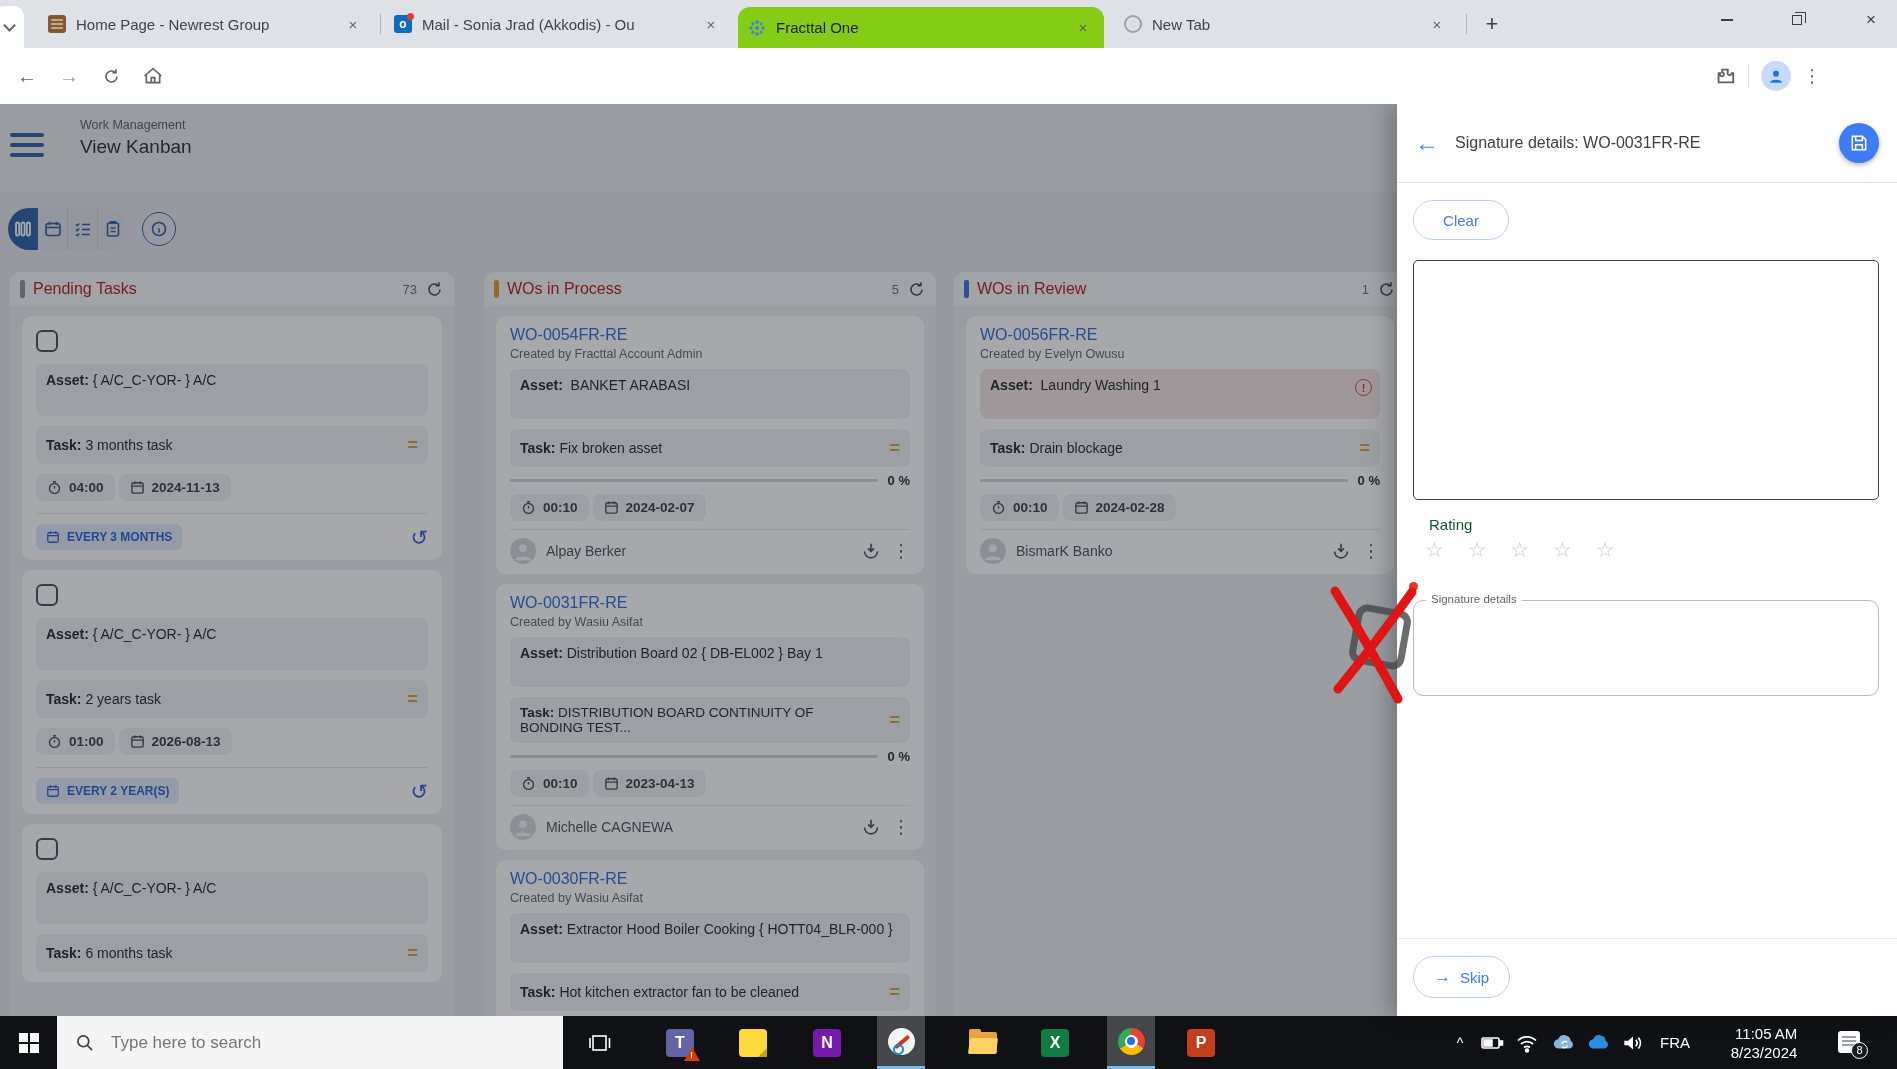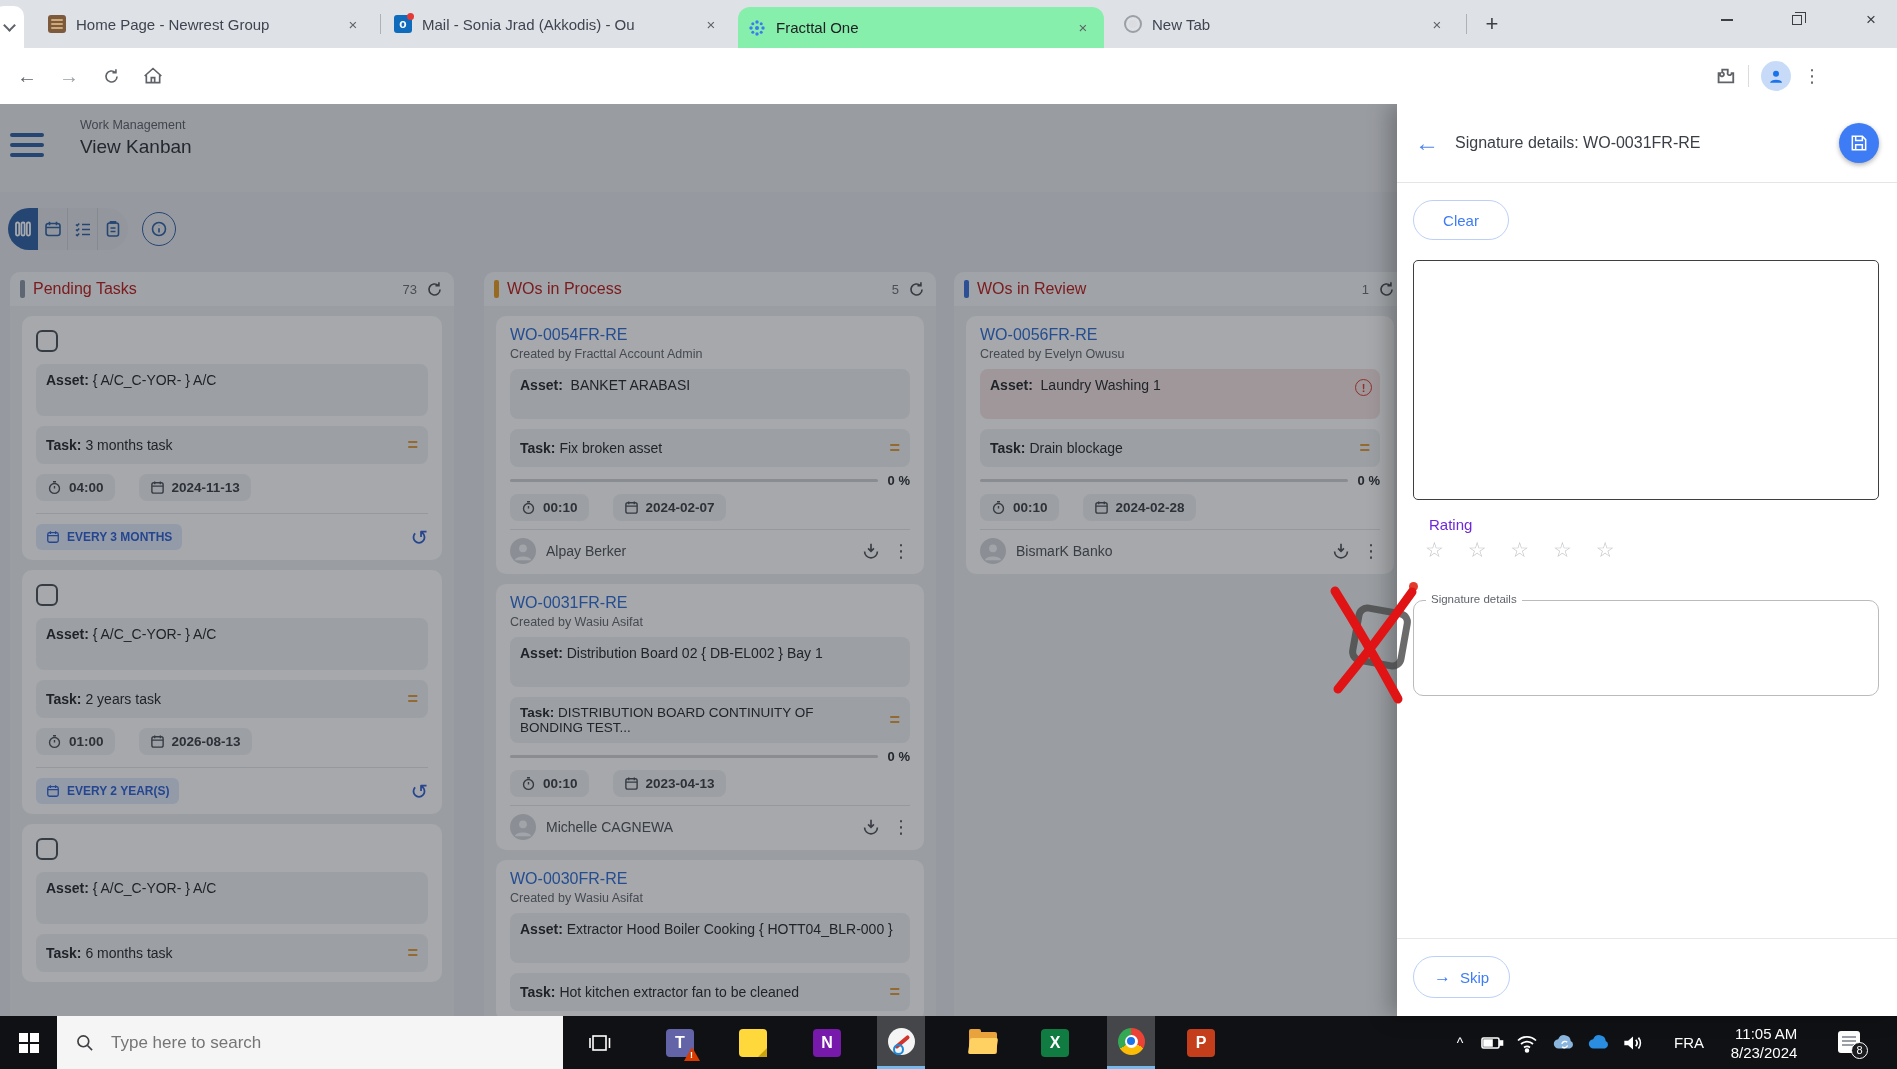--- a/index.html
+++ b/index.html
@@ -6,21 +6,21 @@
 body{font-family:"Liberation Sans",sans-serif}
 .screen{position:relative;width:1897px;height:1069px;background:#dee1e6;overflow:hidden;font-family:"Liberation Sans",sans-serif}
 svg{display:block}
 
 .tabstrip{position:absolute;left:0;top:0;width:1897px;height:48px;background:#dee1e6}
 .tabsearch{position:absolute;left:-6px;top:6px;width:30px;height:42px;background:#fff;border-radius:10px 10px 0 0;display:flex;align-items:center;justify-content:center}
 .chev{width:9px;height:9px;border-right:2px solid #5f6368;border-bottom:2px solid #5f6368;transform:rotate(45deg);margin-top:-4px}
 .tab{position:absolute;top:0;height:48px;display:flex;align-items:center;padding:0 10px;gap:10px}
 .tab .title{font-size:15px;color:#3f4450;white-space:nowrap;overflow:hidden;flex:1}
 .tab .x{font-size:15px;color:#5f6368;width:22px;height:22px;display:flex;align-items:center;justify-content:center;border-radius:50%}
-.tab.active{background:#86efac;border-radius:12px 12px 0 0;top:7px;height:41px}
+.tab.active{background:#84cc16;border-radius:12px 12px 0 0;top:7px;height:41px}
 .tab.active .title{color:#202124}
 .tabsep{position:absolute;top:14px;width:1px;height:20px;background:#aeb1b6}
 .favicon{width:18px;height:18px;flex:0 0 18px;position:relative}
 .fav-newrest{background:#7d5a3c;border-radius:3px}
 .fav-newrest i{position:absolute;left:3px;right:3px;height:2px;background:#cfa877;border-radius:1px}
 .fav-outlook{background:#0f6cbd;border-radius:3px;color:#fff;font-size:12px;font-weight:bold;display:flex;align-items:center;justify-content:center}
 .fav-outlook .dot{position:absolute;right:-2px;top:-2px;width:7px;height:7px;border-radius:50%;background:#e53935}
 .fav-newtab{border:2.5px solid #9aa0a6;border-radius:50%}
 .fav-newtab i{position:absolute;left:3px;top:3px;right:3px;bottom:3px;border-radius:50%;background:#dadce0}
 .plus{position:absolute;top:10px;width:28px;height:28px;display:flex;align-items:center;justify-content:center;font-size:22px;color:#3c4043}
@@ -58,21 +58,21 @@
 .coltitle{font-size:16px;color:#b91c1c;flex:1}
 .colcount{font-size:13px;color:#6a6e75}
 .refresh{color:#4a4f57}
 .card{background:#fdfdfd;border-radius:10px;margin:10px 12px;padding:10px 14px}
 .checkbox{width:22px;height:22px;border:2px solid #4a4f57;border-radius:6px;margin:4px 0 12px}
 .field{background:#eef0f2;border-radius:8px;padding:8px 10px;font-size:14px;color:#26292e;position:relative}
 .field b{font-weight:700}
 .f-asset{min-height:52px}
 .f-task{margin-top:10px;min-height:38px;display:flex;align-items:center;padding-right:30px}
 .eq{position:absolute;right:10px;top:50%;transform:translateY(-50%);color:#dd9a3a;font-weight:bold;font-size:18px}
-.chiprow{display:flex;gap:24px;margin-top:10px}
+.chiprow{display:flex;gap:4px;margin-top:10px}
 .chip{background:#eef0f2;border-radius:8px;padding:6px 11px;font-size:13.5px;font-weight:bold;color:#3a3e44;display:flex;align-items:center;gap:7px}
 .chip svg{color:#4a4f57}
 .cdiv{border-top:1px solid #e2e4e7;margin-top:12px}
 .recrow{display:flex;align-items:center;justify-content:space-between;margin-top:10px}
 .recchip{background:#dfe9fb;color:#2e5fd0;font-size:12px;font-weight:bold;border-radius:6px;padding:6px 10px;display:flex;align-items:center;gap:7px}
 .hist{color:#2e5fd0;font-size:21px;line-height:1}
 .woid{font-size:16px;color:#2e6bd3;margin-bottom:3px}
 .created{font-size:12.5px;color:#63676e;margin-bottom:8px}
 .f-asset2{min-height:50px}
 .progrow{display:flex;align-items:center;gap:10px;margin-top:6px}
@@ -85,21 +85,21 @@
 .alert-c{position:absolute;right:8px;top:10px;width:17px;height:17px;border:1.6px solid #d63b2f;border-radius:50%;color:#d63b2f;font-size:11px;font-weight:bold;display:flex;align-items:center;justify-content:center}
 
 .scrim{position:absolute;left:0;top:0;width:1897px;height:912px;background:rgba(24,28,36,0.38);z-index:6}
 .panel{position:absolute;left:1397px;top:0;width:500px;height:912px;background:#fff;z-index:10;box-shadow:-8px 0 20px rgba(0,0,0,0.25)}
 .phead{position:absolute;left:0;top:0;width:100%;height:79px;border-bottom:1px solid #e4e5e7;display:flex;align-items:center;padding:0 18px;gap:16px}
 .pback{color:#4f86ec;font-size:24px;line-height:1}
 .ptitle{font-size:16px;color:#3a3f47;flex:1}
 .fab{width:40px;height:40px;border-radius:50%;background:#3e7cf6;display:flex;align-items:center;justify-content:center;box-shadow:0 2px 5px rgba(0,0,0,0.3)}
 .clearbtn{position:absolute;left:16px;top:96px;width:96px;height:40px;border:1.5px solid #bcd0f7;border-radius:20px;background:#fff;color:#3d7cf6;font-size:15px;display:flex;align-items:center;justify-content:center}
 .sigcanvas{position:absolute;left:16px;top:156px;width:466px;height:240px;border:1.6px solid #3f3f3f;border-radius:5px;background:#fff}
-.ratelabel{position:absolute;left:32px;top:412px;font-size:15px;color:#6d28d9}
+.ratelabel{position:absolute;left:32px;top:412px;font-size:15px;color:#14532d}
 .stars{position:absolute;left:28px;top:434px;font-size:21px;color:#c4c6c9;letter-spacing:9px}
 .reqdot{position:absolute;left:12px;top:478px;width:9px;height:9px;border-radius:50%;background:#e23b2e}
 .fieldset{position:absolute;left:16px;top:496px;width:466px;height:96px;border:1.3px solid #b9bbbe;border-radius:10px}
 .fieldset .legend{position:absolute;left:12px;top:-8px;background:#fff;padding:0 5px;font-size:11.5px;color:#60646b}
 .fieldset .val{padding:16px 14px;font-size:15.5px;color:#1e2126;white-space:pre-wrap}
 .pfoot{position:absolute;left:0;top:834px;width:100%;height:78px;border-top:1px solid #e8e8e8}
 .skipbtn{position:absolute;left:16px;top:17px;height:42px;padding:0 20px;border:1.5px solid #bcd0f7;border-radius:21px;background:#fff;color:#3d7cf6;font-size:15px;display:flex;align-items:center;gap:9px}
 .skiparrow{font-size:17px}
 
 .redx{position:absolute;left:1290px;top:455px;z-index:30;pointer-events:none}
@@ -701,21 +701,21 @@
       <svg width="26" height="26" viewBox="0 0 24 24">
           <path d="M7 17a4.2 4.2 0 0 1-.4-8.4 6 6 0 0 1 11.6 1.6A3.6 3.6 0 0 1 17.5 17z" fill="#2a8de0"></path>
         </svg>
     </div>
     <div class="tray" style="left:1620px">
       <svg width="26" height="26" viewBox="0 0 24 24">
           <path d="M4 10v4h3.5L12 18V6L7.5 10z" fill="#fff"></path>
           <path d="M14.5 9a4.5 4.5 0 0 1 0 6M17 7a8 8 0 0 1 0 10" stroke="#fff" stroke-width="1.6" fill="none"></path>
         </svg>
     </div>
-    <div class="tray fra" style="left:1660px;width:44px;justify-content:flex-end">
+    <div class="tray fra" style="left:1660px;width:44px;justify-content:flex-start">
         <span>FRA</span>
       </div>
     <div class="tray" style="left:1712px;width:104px;justify-content:center">
       <div class="clock">
           <div>11:05 AM</div>
           <div>8/23/2024</div>
         </div>
     </div>
     <div class="tray" style="left:1838px">
       <span class="notif">

